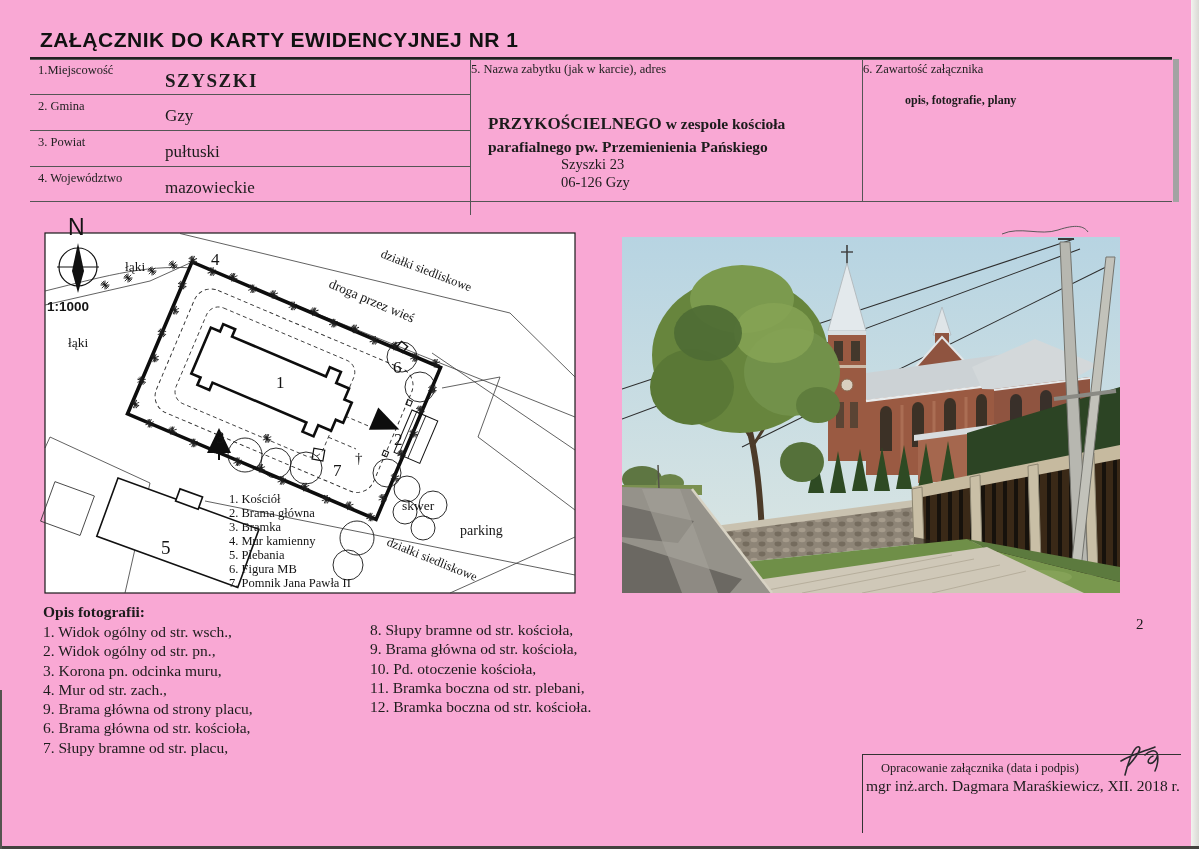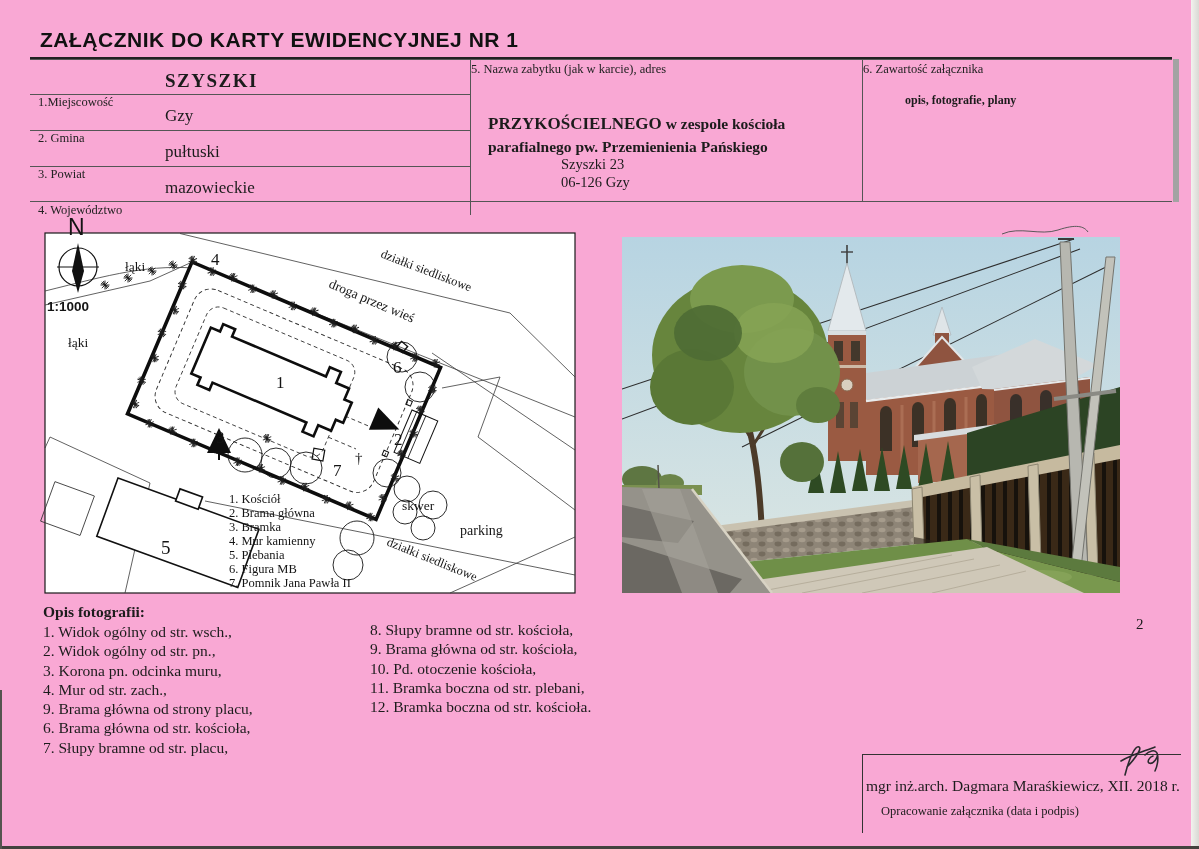--- a/index.html
+++ b/index.html
@@ -11,39 +11,39 @@
   .edge-left{left:0;top:690px;width:2px;height:159px;background:#55544f;}
   .edge-right{right:0;top:0;width:8px;height:849px;background:linear-gradient(to right,#f2f2ee,#d9d9d4);}
   
   .title{left:40px;top:28px;font-family:"Liberation Sans",sans-serif;font-weight:bold;
          font-size:21px;letter-spacing:.5px;color:#111;}
   .title-rule{left:30px;top:57px;width:1142px;height:0;border-top:2px solid #222;}
   .flabel{font-size:12.5px;color:#222;}
   .fvalue{font-size:17px;}
   .tbl-left{left:30px;top:59px;width:440px;height:143px;}
   .row{position:absolute;left:0;width:440px;height:36px;border-bottom:1px solid #555;box-sizing:border-box;}
-  .row .flabel{position:absolute;left:8px;top:4px;margin-top:32px;}
+  .row .flabel{position:absolute;left:8px;top:4px;}
   .row .fvalue{position:absolute;left:135px;top:11px;}
   .v-szyszki{font-weight:bold;font-size:19px;letter-spacing:1.5px;}
   .tbl-mid{left:470px;top:59px;width:392px;height:156px;border-left:1px solid #555;}
   .tbl-right{left:862px;top:59px;width:310px;height:143px;border-left:1px solid #555;border-right:6px solid #a3a3a3;}
   .tbl-bottom{left:30px;top:201px;width:1142px;border-top:1px solid #555;}
   .tbl-top{left:30px;top:59px;width:1142px;border-top:1px solid #555;}
   .mon-name{left:17px;top:30px;width:370px;line-height:23px;font-weight:bold;}
   .mon-big{font-size:17px;}
   .mon-med{font-size:15.5px;}
   .mon-addr{left:90px;top:96px;font-size:14.5px;line-height:18px;}
   .att-value{left:42px;top:34px;font-weight:bold;font-size:12px;}
   
   .opis-h{left:43px;top:603px;font-size:15.5px;font-weight:bold;}
   .opis-col{font-size:15.5px;line-height:19.3px;}
   .pageno{left:1136px;top:616px;font-size:15px;}
   
   .sig-box{left:862px;top:754px;width:318px;height:78px;border-top:1px solid #333;border-left:1px solid #333;}
-  .sig-label{position:absolute;left:18px;top:6px;font-size:12.5px;margin-top:43px;}
+  .sig-label{position:absolute;left:18px;top:6px;font-size:12.5px;}
   .sig-value{position:absolute;left:3px;top:22px;font-size:15.5px;}
   svg text{fill:#141414;}
 </style>
 </head>
 <body>
 
 <div class="page">
 
   <div class="abs edge-right"></div>
   <div class="abs edge-bottom"></div>

